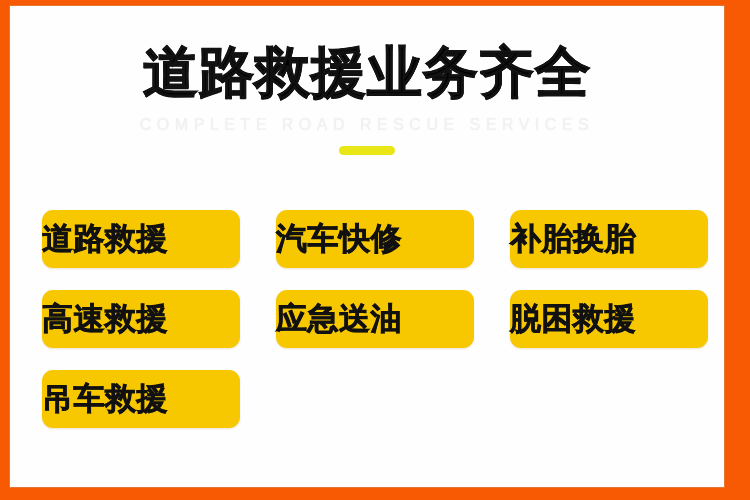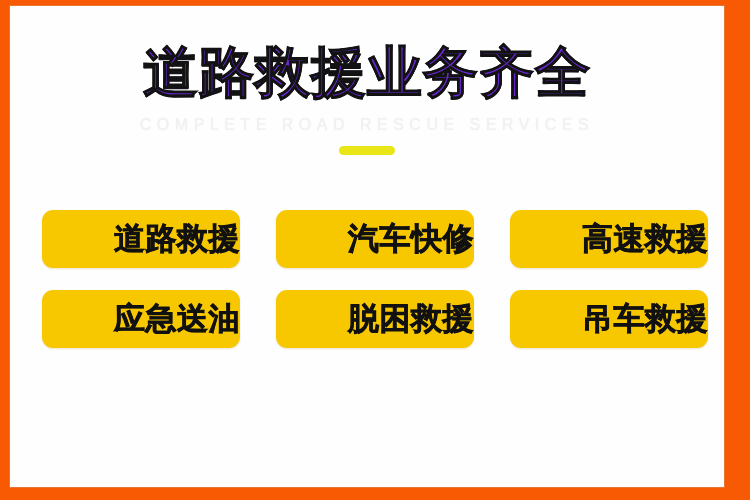--- a/index.html
+++ b/index.html
@@ -41,21 +41,21 @@
     top: 34px;
     width: 714px;
     text-align: center;
   }
 
   #main-title {
     font-family: "Liberation Sans", "DejaVu Sans", sans-serif;
     font-size: 55px;
     line-height: 64px;
     font-weight: 700;
-    color: #6d28d9;
+    color: #000000;
     letter-spacing: 1px;
     white-space: nowrap;
     -webkit-text-stroke: 1.1px #121212;
     text-shadow: 0.5px 0 0 #121212, -0.5px 0 0 #121212, 0 0.5px 0 #121212;
   }
 
   #sub-title {
     margin-top: 12px;
     font-family: "Liberation Sans", "DejaVu Sans", sans-serif;
     font-size: 16px;
@@ -91,21 +91,21 @@
     grid-column-gap: 36px;
     grid-row-gap: 22px;
   }
 
   .service-btn {
     height: 58px;
     border-radius: 11px;
     background: #f7c800;
     display: flex;
     align-items: center;
-    justify-content: flex-end;
+    justify-content: flex-start;
     box-sizing: border-box;
     cursor: pointer;
     box-shadow: 0 1px 2px rgba(150,110,0,0.18);
   }
 
   .service-btn-label {
     font-family: "Liberation Sans", "DejaVu Sans", sans-serif;
     font-size: 31px;
     line-height: 34px;
     font-weight: 700;
@@ -137,20 +137,23 @@
     <div id="service-grid">
 
       <div class="service-btn">
         <span class="service-btn-label">道路救援</span>
       </div>
 
       <div class="service-btn">
         <span class="service-btn-label">汽车快修</span>
       </div>
 
+      <div class="service-btn">
+        <span class="service-btn-label">补胎换胎</span>
+      </div>
 
 
 
       <div class="service-btn">
         <span class="service-btn-label">高速救援</span>
       </div>
 
       <div class="service-btn">
         <span class="service-btn-label">应急送油</span>
       </div>

